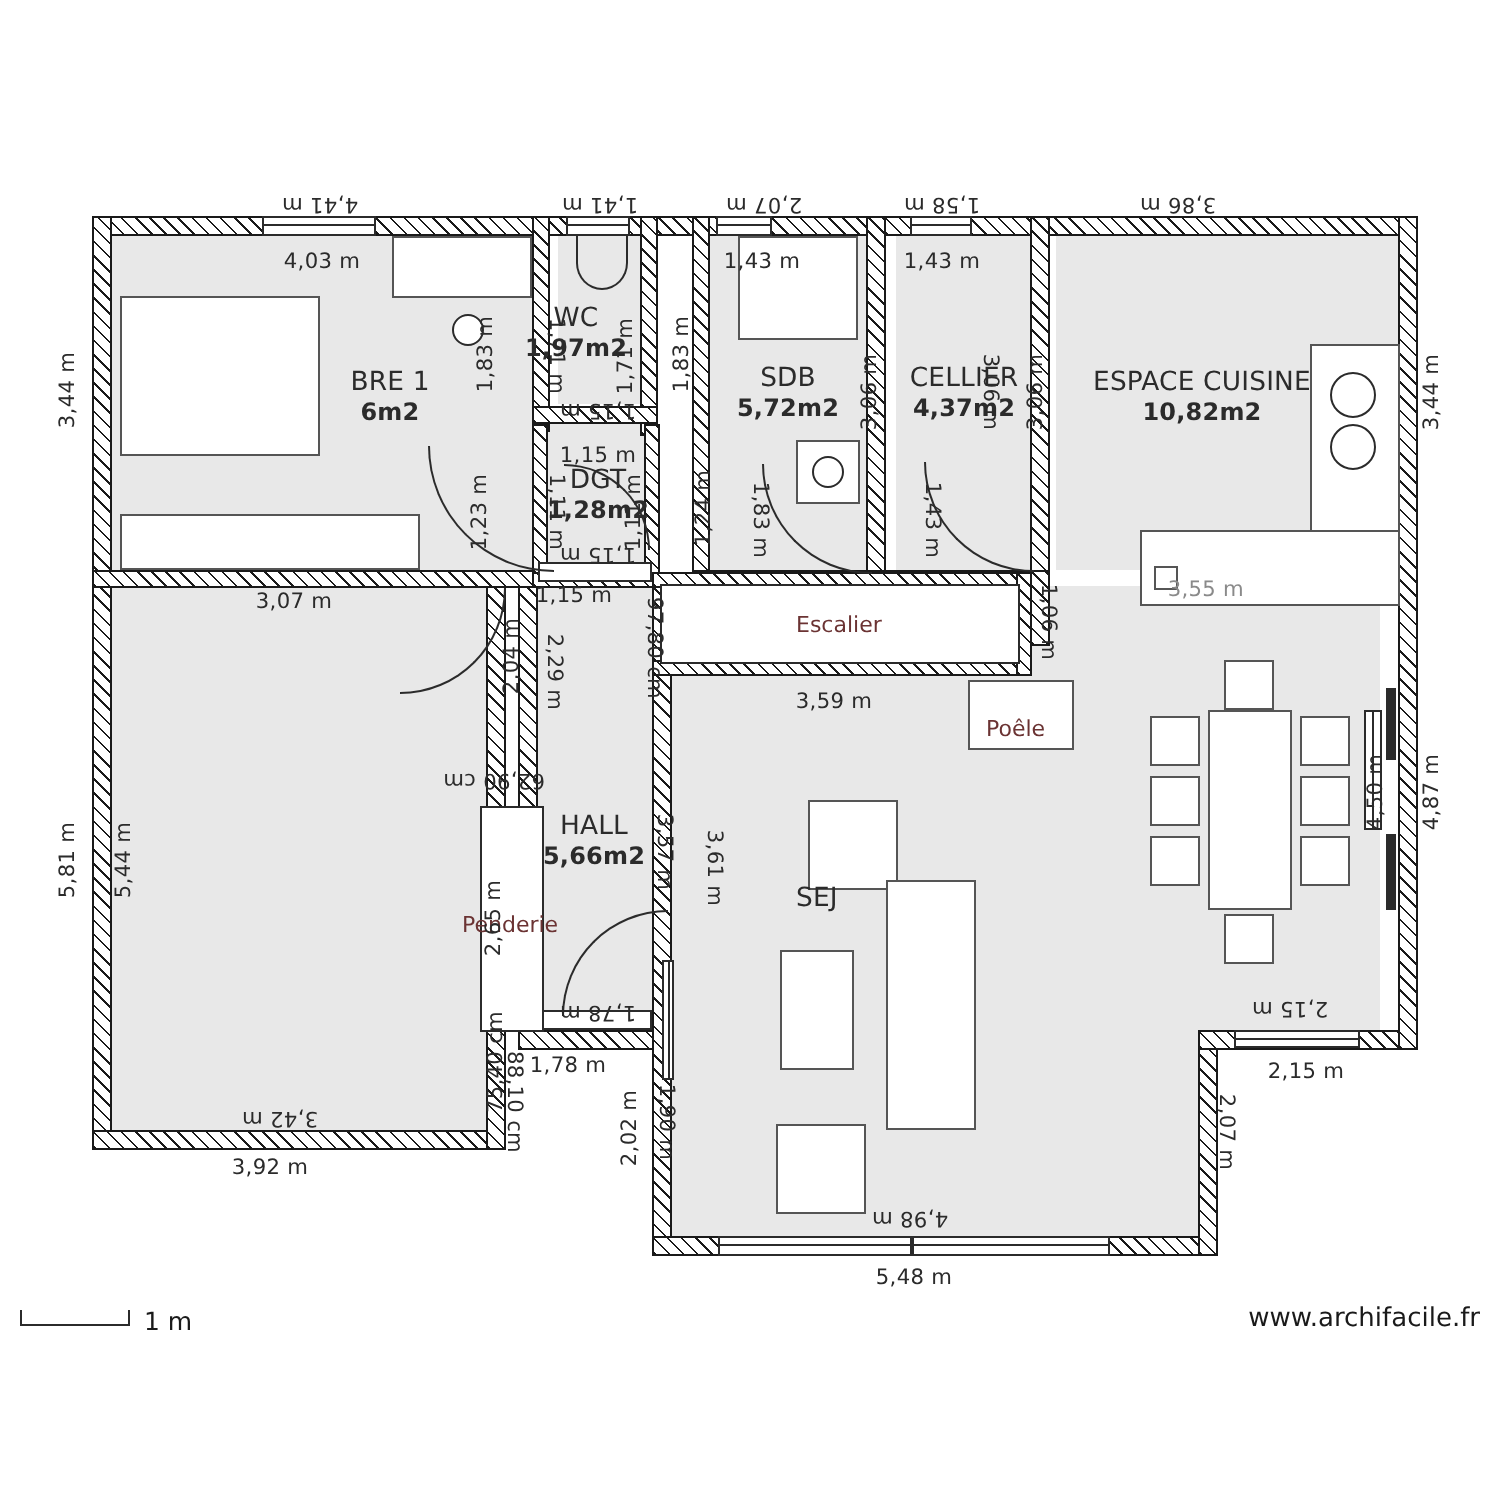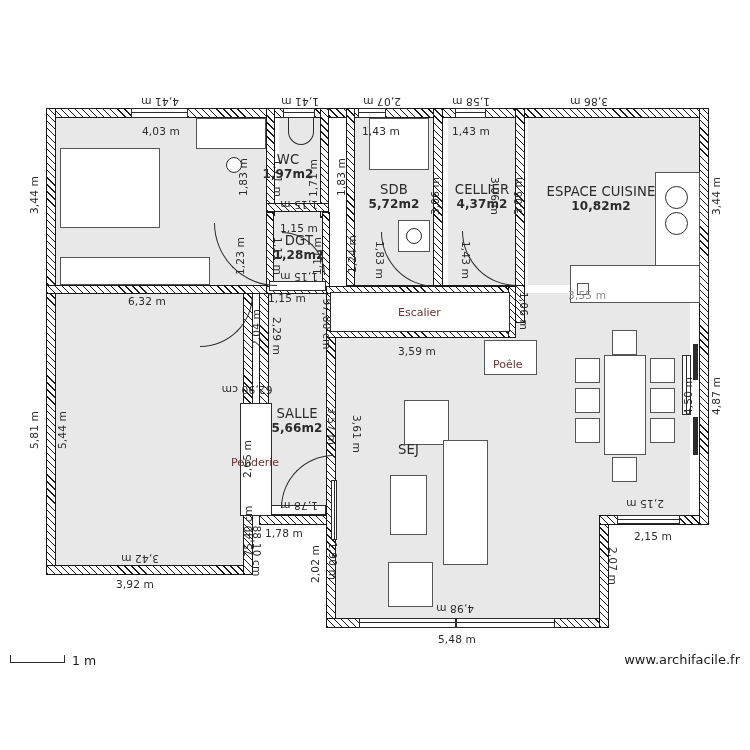--- a/index.html
+++ b/index.html
@@ -164,20 +164,24 @@
   <div class="furn" style="left:575px;top:388px;width:25px;height:25px;"></div>
   <div class="furn" style="left:575px;top:418px;width:25px;height:25px;"></div>
   <div class="furn" style="left:650px;top:358px;width:25px;height:25px;"></div>
   <div class="furn" style="left:650px;top:388px;width:25px;height:25px;"></div>
   <div class="furn" style="left:650px;top:418px;width:25px;height:25px;"></div>
 
   <div class="white" style="left:330px;top:292px;width:180px;height:40px;border:1px solid #2b2b2b;"></div>
 
   <div class="white" style="left:443px;top:440px;width:45px;height:30px;border:1px solid #555;border-bottom:none;"></div>
 
+  <div class="rl" style="left:150px;top:185px;width:90px;">
+    <div class="nm">BRE 1</div>
+    <div class="ar">6m2</div>
+  </div>
 
   <div class="rl" style="left:252px;top:153px;width:72px;">
     <div class="nm">WC</div>
     <div class="ar">1,97m2</div>
   </div>
 
   <div class="rl" style="left:263px;top:234px;width:72px;">
     <div class="nm">DGT</div>
     <div class="ar">1,28m2</div>
   </div>
@@ -192,21 +196,21 @@
     <div class="ar">4,37m2</div>
   </div>
 
   <div class="rl" style="left:526px;top:185px;width:150px;">
     <div class="nm">ESPACE CUISINE</div>
     <div class="ar">10,82m2</div>
   </div>
 
 
   <div class="rl" style="left:262px;top:407px;width:70px;">
-    <div class="nm">SALLE</div>
+    <div class="nm">HALL</div>
     <div class="ar">5,66m2</div>
   </div>
 
   <div class="rl" style="left:398px;top:443px;width:50px;text-align:left;">
     <div class="nm">SEJ</div>
   </div>
 
 
   <div class="fl" style="left:398px;top:306px;">Escalier</div>
   <div class="fl" style="left:493px;top:358px;">Poêle</div>
@@ -246,40 +250,40 @@
   <div class="dim" style="left:262px;top:292px;width:50px;text-align:center;">1,15 m</div>
 
   <div class="dim r90" style="left:316px;top:171px;width:50px;text-align:center;">1,83 m</div>
   <div class="dim r90" style="left:327px;top:248px;width:50px;text-align:center;">1,24 m</div>
   <div class="dim l90" style="left:355px;top:254px;width:50px;text-align:center;">1,83 m</div>
   <div class="dim r90" style="left:410px;top:190px;width:50px;text-align:center;">3,06 m</div>
   <div class="dim l90" style="left:470px;top:190px;width:50px;text-align:center;">3,06 m</div>
   <div class="dim r90" style="left:493px;top:190px;width:50px;text-align:center;">3,06 m</div>
   <div class="dim l90" style="left:441px;top:254px;width:50px;text-align:center;">1,43 m</div>
 
-  <div class="dim" style="left:120px;top:295px;width:54px;text-align:center;">6,32 m</div>
+  <div class="dim" style="left:120px;top:295px;width:54px;text-align:center;">3,07 m</div>
   <div class="dim r90" style="left:229px;top:322px;width:54px;text-align:center;">2,04 m</div>
   <div class="dim l90" style="left:250px;top:330px;width:54px;text-align:center;">2,29 m</div>
   <div class="dim l90" style="left:292px;top:318px;width:70px;text-align:center;">97,80 cm</div>
   <div class="dim u" style="left:214px;top:384px;width:66px;text-align:center;">62,90 cm</div>
   <div class="dim r90" style="left:220px;top:453px;width:54px;text-align:center;">2,65 m</div>
   <div class="dim r90" style="left:213px;top:525px;width:70px;text-align:center;">75,40 cm</div>
   <div class="dim l90" style="left:222px;top:545px;width:70px;text-align:center;">88,10 cm</div>
   <div class="dim u" style="left:113px;top:553px;width:54px;text-align:center;">3,42 m</div>
   <div class="dim l90" style="left:305px;top:420px;width:54px;text-align:center;">3,57 m</div>
   <div class="dim l90" style="left:330px;top:428px;width:54px;text-align:center;">3,61 m</div>
   <div class="dim u" style="left:272px;top:500px;width:54px;text-align:center;">1,78 m</div>
   <div class="dim" style="left:257px;top:527px;width:54px;text-align:center;">1,78 m</div>
   <div class="dim r90" style="left:288px;top:558px;width:54px;text-align:center;">2,02 m</div>
   <div class="dim l90" style="left:306px;top:555px;width:54px;text-align:center;">1,90 m</div>
 
   <div class="dim l90" style="left:497px;top:305px;width:54px;text-align:center;">1,06 m</div>
   <div class="dim" style="left:390px;top:345px;width:54px;text-align:center;">3,59 m</div>
   <div class="dim u" style="left:428px;top:603px;width:54px;text-align:center;">4,98 m</div>
   <div class="dim u" style="left:618px;top:498px;width:54px;text-align:center;">2,15 m</div>
   <div class="dim l90" style="left:586px;top:560px;width:54px;text-align:center;">2,07 m</div>
-  <div class="dim" style="left:568px;top:289px;width:54px;text-align:left;color:#8a8a8a;">3,55 m</div>
+  <div class="dim" style="left:568px;top:289px;width:54px;text-align:right;color:#8a8a8a;">3,55 m</div>
 
   <div class="scalebar"></div>
   <div class="scaletxt">1 m</div>
   <div class="wm">www.archifacile.fr</div>
 
 </div>
 
 </body></html>

